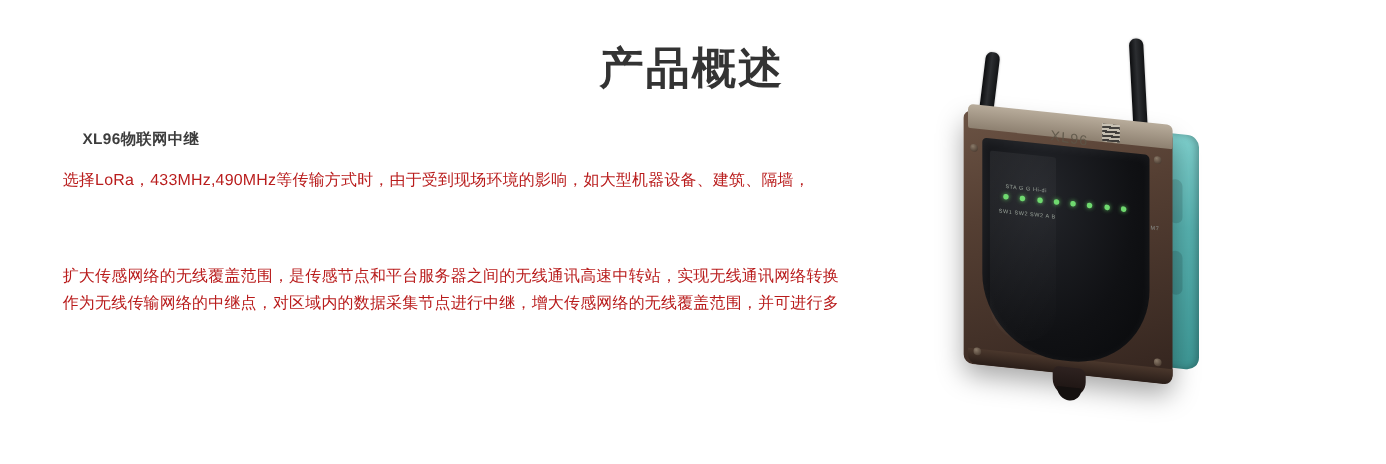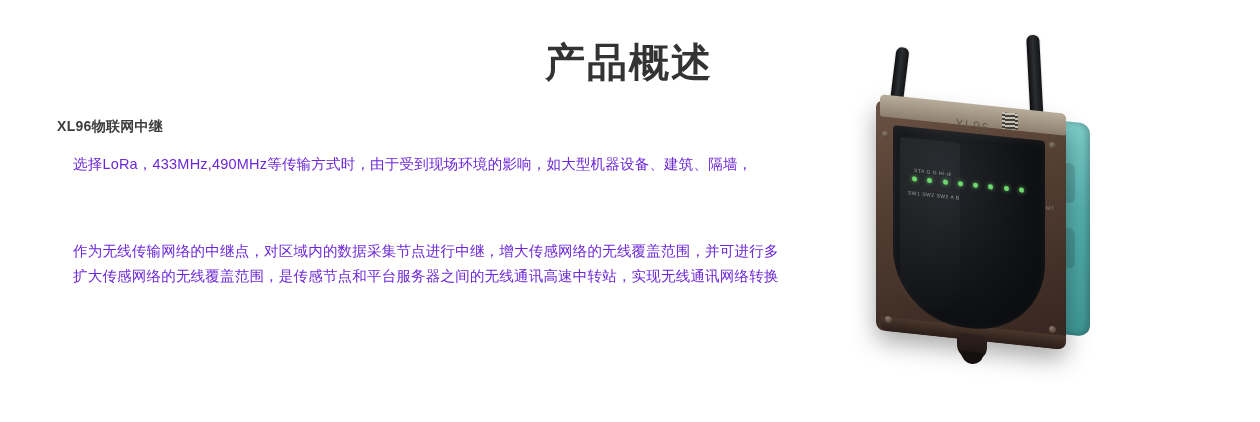--- a/index.html
+++ b/index.html
@@ -34,28 +34,28 @@
   .text-col {
     position: absolute;
     left: 57px;
     top: 118px;
     width: 700px;
   }
   .subtitle {
     font-size: 14px;
     font-weight: bold;
     color: #3d3d3d;
-    margin: 0 0 16px 0;
+    margin: 0 0 16px 18px;
     letter-spacing: 0.3px;
   }
   .para {
     font-size: 14.5px;
     line-height: 25px;
-    color: #6d28d9;
-    margin: 16px;
+    color: #b91c1c;
+    margin: 0;
     letter-spacing: 0.2px;
   }
   .para.second {
     margin-top: 62px;
   }
   .para .line {
     display: block;
     white-space: nowrap;
   }
 
@@ -281,22 +281,22 @@
   <div class="title">产品概述</div>
 
   <div class="text-col">
     <div class="subtitle">XL96物联网中继</div>
 
     <p class="para">
       <span class="line">选择LoRa，433MHz,490MHz等传输方式时，由于受到现场环境的影响，如大型机器设备、建筑、隔墙，</span>
     </p>
 
     <p class="para second">
+      <span class="line">扩大传感网络的无线覆盖范围，是传感节点和平台服务器之间的无线通讯高速中转站，实现无线通讯网络转换</span>
       <span class="line">作为无线传输网络的中继点，对区域内的数据采集节点进行中继，增大传感网络的无线覆盖范围，并可进行多</span>
-      <span class="line">扩大传感网络的无线覆盖范围，是传感节点和平台服务器之间的无线通讯高速中转站，实现无线通讯网络转换</span>
     </p>
   </div>
 
   <div class="photo">
     <div class="photo-inner">
 
       <div class="antenna left"></div>
       <div class="antenna right"></div>
       <div class="antenna-base left"></div>
       <div class="antenna-base right"></div>

